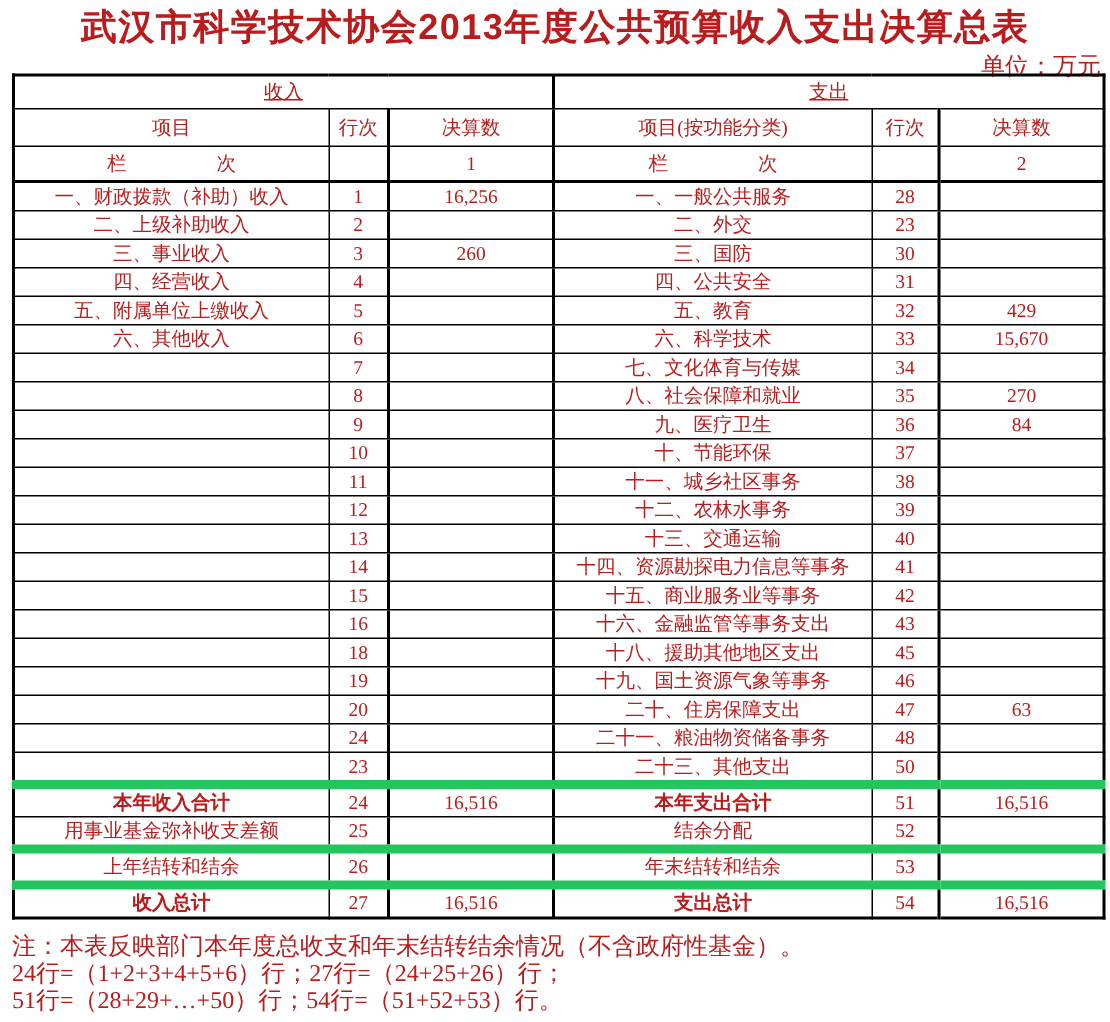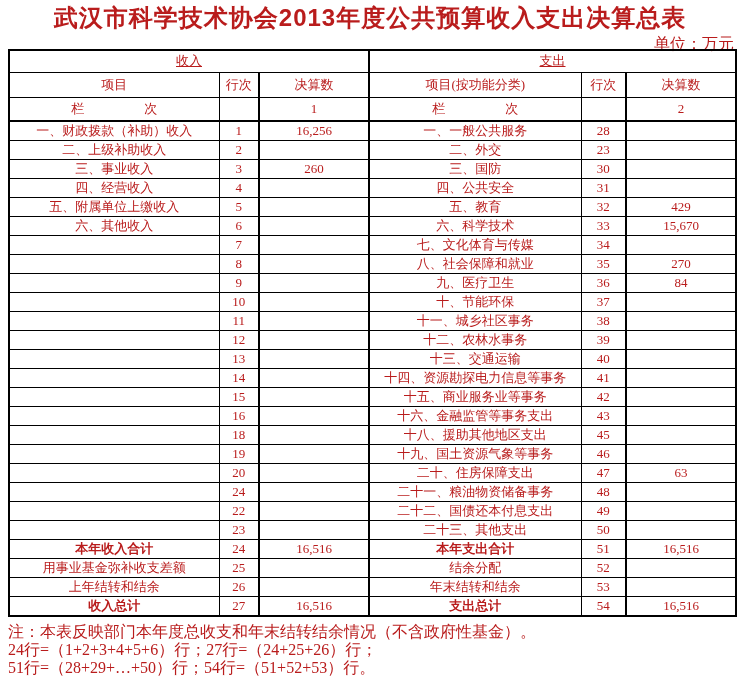--- a/index.html
+++ b/index.html
@@ -49,21 +49,21 @@
   tr.h2 { height: 25px; }
   tr.h3 { height: 24px; }
   tr.h3 th { border-bottom: 2px solid #000; margin-top: 17px; }
   tbody tr { height: 18.4px; }
   td.item { text-align: left; padding-left: 4px; }
   td.sub  { padding-left: 22px; }
   .divL   { border-left: 2px solid #000 !important; }
   .amtL   { border-left: 2px solid #000 !important; }
   td.no   { text-align: center; font-size: 12px; }
   td.amt  { text-align: right; padding-right: 3px; font-size: 12px; }
-  tr.thickTop td { border-top: 1px solid #22c55e; margin-top: 18px; }
+  tr.thickTop td { border-top: 6px solid #22c55e; margin-top: 18px; }
   tr.total td.item { text-align: center; font-weight: bold; padding-left: 0; }
   tr.total td.amt { font-weight: normal; }
   .lanci .gap { display: inline-block; width: 60px; }
   .colnum { font-size: 12px; }
   .notes {
     position: absolute;
     left: 8px; top: 623px;
     font-size: 16px;
     line-height: 18px;
   }
@@ -263,28 +263,20 @@
         <tr>
           <td class="item"></td>
           <td class="no">24</td>
           <td class="amt amtL"></td>
           <td class="item divL">二十一、粮油物资储备事务</td>
           <td class="no">48</td>
           <td class="amt amtL"></td>
         </tr>
         <tr>
           <td class="item"></td>
-          <td class="no">22</td>
-          <td class="amt amtL"></td>
-          <td class="item divL">二十二、国债还本付息支出</td>
-          <td class="no">49</td>
-          <td class="amt amtL"></td>
-        </tr>
-        <tr>
-          <td class="item"></td>
           <td class="no">23</td>
           <td class="amt amtL"></td>
           <td class="item divL">二十三、其他支出</td>
           <td class="no">50</td>
           <td class="amt amtL"></td>
         </tr>
         <tr class="thickTop total">
           <td class="item">本年收入合计</td>
           <td class="no">24</td>
           <td class="amt amtL">16,516</td>

